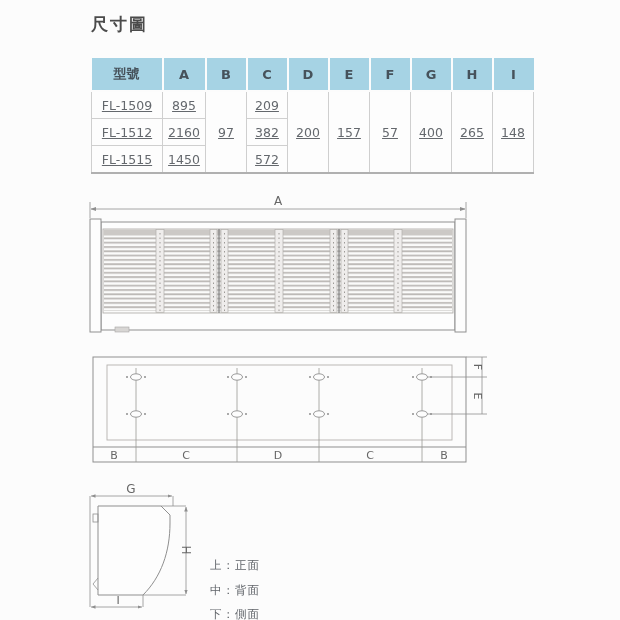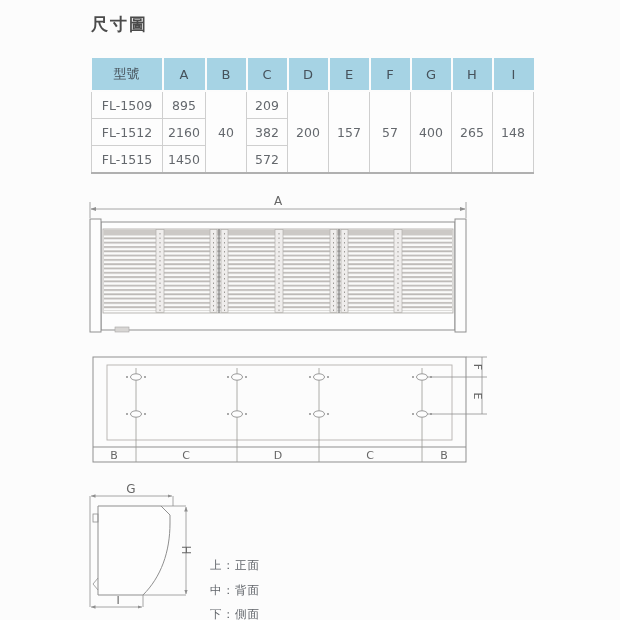--- a/index.html
+++ b/index.html
@@ -13,28 +13,28 @@
     position:absolute;left:91px;top:13px;
     font-size:17px;font-weight:bold;color:#4b4b4b;letter-spacing:2px;
   }
   table.dim-table{
     position:absolute;left:91px;top:58px;
     border-collapse:collapse;table-layout:fixed;
     border-bottom:2px solid #b0b0b0;
   }
   table.dim-table th{
     height:32px;padding:0;
-    font-size:13px;font-weight:normal;color:#46525b;
+    font-size:13px;font-weight:bold;color:#46525b;
     border-left:2px solid #fcfcfc;border-bottom:2px solid #fcfcfc;
   }
   table.dim-table th:first-child{border-left:none;}
   table.dim-table td{
     height:26px;padding:0;text-align:center;
     font-size:12.5px;color:#64686d;
-    border:1px solid #cfcfcf;background:#fdfdfd;
+    border:1px solid #cfcfcf;background:#fdfdfd;text-decoration:underline;
   }
   .legend{
     position:absolute;left:210px;top:558px;
     font-size:11.5px;color:#5f6368;letter-spacing:1px;
   }
   .legend p{margin:0 0 9.5px 0;}
   svg{position:absolute;overflow:visible;}
   svg text{
     font-family:"DejaVu Sans","Liberation Sans",sans-serif;
     font-size:12px;fill:#666;
@@ -72,21 +72,21 @@
         <th style="background:#a6d3e4">F</th>
         <th style="background:#a6d3e4">G</th>
         <th style="background:#a6d3e4">H</th>
         <th style="background:#a6d3e4">I</th>
       </tr>
     </thead>
     <tbody>
       <tr>
         <td>FL-1509</td>
         <td>895</td>
-        <td rowspan="3">40</td>
+        <td rowspan="3">97</td>
         <td>209</td>
         <td rowspan="3">200</td>
         <td rowspan="3">157</td>
         <td rowspan="3">57</td>
         <td rowspan="3">400</td>
         <td rowspan="3">265</td>
         <td rowspan="3">148</td>
       </tr>
       <tr>
         <td>FL-1512</td>

